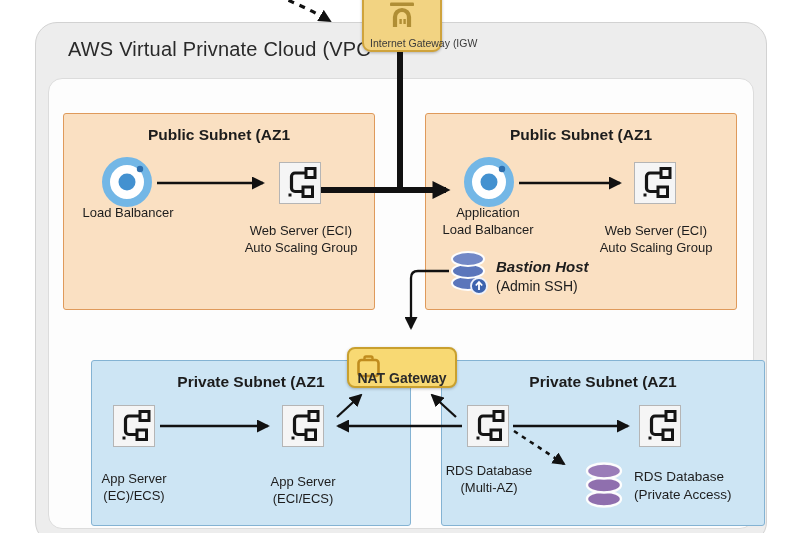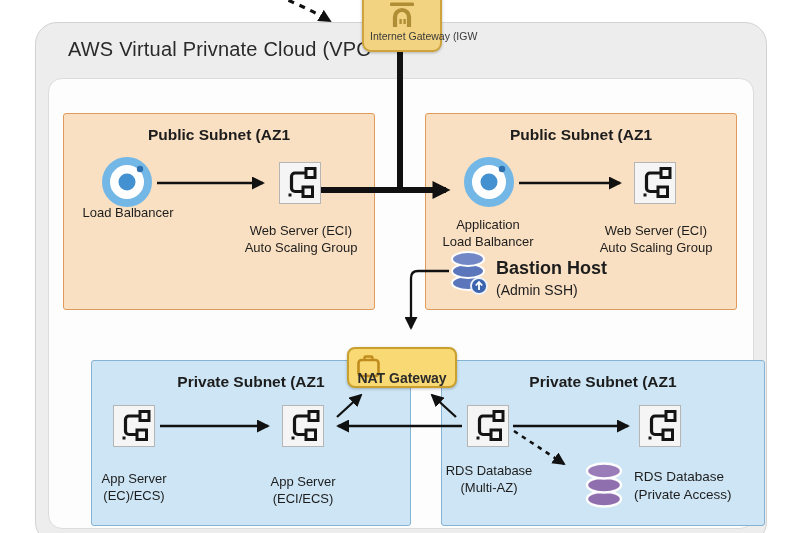--- a/index.html
+++ b/index.html
@@ -17,28 +17,28 @@
   .subnet.private{background:#cde5f4;border:1.5px solid #84b3d3;margin-left:28px;}
   .pub1{left:63px;top:113px;width:312px;height:197px;}
   .pub2{left:425px;top:113px;width:312px;height:197px;}
   .priv1{left:63px;top:360px;width:320px;height:166px;}
   .priv2{left:413px;top:360px;width:324px;height:166px;}
   .subnet-header{position:absolute;top:12px;left:0;width:100%;text-align:center;
                  font-size:15.5px;font-weight:700;color:#1c1c1c;}
   
   .lbl{font-size:13px;line-height:1.32;text-align:center;transform:translateX(-50%);white-space:nowrap;}
   .lbl-left{font-size:13.5px;line-height:1.32;text-align:left;white-space:nowrap;}
-  .b{font-weight:700;font-size:18px;}
+  .b{font-weight:700;font-size:15px;font-style:italic;}
   
   .node-icon{width:42px;height:42px;background:#f5f5f5;border:1.5px solid #b5b5b5;
              box-sizing:border-box;display:flex;align-items:center;justify-content:center;}
   
   .igw-box{left:362px;top:-12px;width:76px;height:60px;background:#f2d382;
            border:2px solid #cfa33c;border-radius:9px;box-shadow:0 1px 3px rgba(0,0,0,.25);}
-  .igw-label{position:absolute;left:6px;top:40px;font-size:10.5px;color:#3a3a3a;white-space:nowrap;}
+  .igw-label{position:absolute;left:6px;top:47px;font-size:10.5px;color:#3a3a3a;white-space:nowrap;}
   .nat-box{left:347px;top:347px;width:106px;height:37px;background:#f8d973;
            border:2px solid #c9a02e;border-radius:8px;box-shadow:0 1px 3px rgba(0,0,0,.25);
            display:flex;align-items:flex-end;justify-content:center;}
   .nat-label{font-size:14px;font-weight:600;color:#2b2b2b;position:relative;z-index:2;}
   svg.overlay{position:absolute;left:0;top:0;pointer-events:none;}
   .z1{z-index:1;}.z2{z-index:2;}.z3{z-index:3;}
 </style>
 </head>
 <body>
 
@@ -185,21 +185,21 @@
     </svg>
     <span class="nat-label">NAT Gateway</span>
   </div>
 
   <div class="abs lbl z3" style="left:128px;top:204px">Load Balbancer</div>
   <div class="abs lbl z3" style="left:301px;top:222px">
     <div>Web Server (ECI)</div>
     <div>Auto Scaling Group</div>
   </div>
 
-  <div class="abs lbl z3" style="left:488px;top:216px">
+  <div class="abs lbl z3" style="left:488px;top:204px">
     <div>Application</div>
     <div>Load Balbancer</div>
   </div>
   <div class="abs lbl z3" style="left:656px;top:222px">
     <div>Web Server (ECI)</div>
     <div>Auto Scaling Group</div>
   </div>
   <div class="abs lbl-left z3" style="left:496px;top:257px">
     <div class="b">Bastion Host</div>
     <div style="font-size:14px">(Admin SSH)</div>

